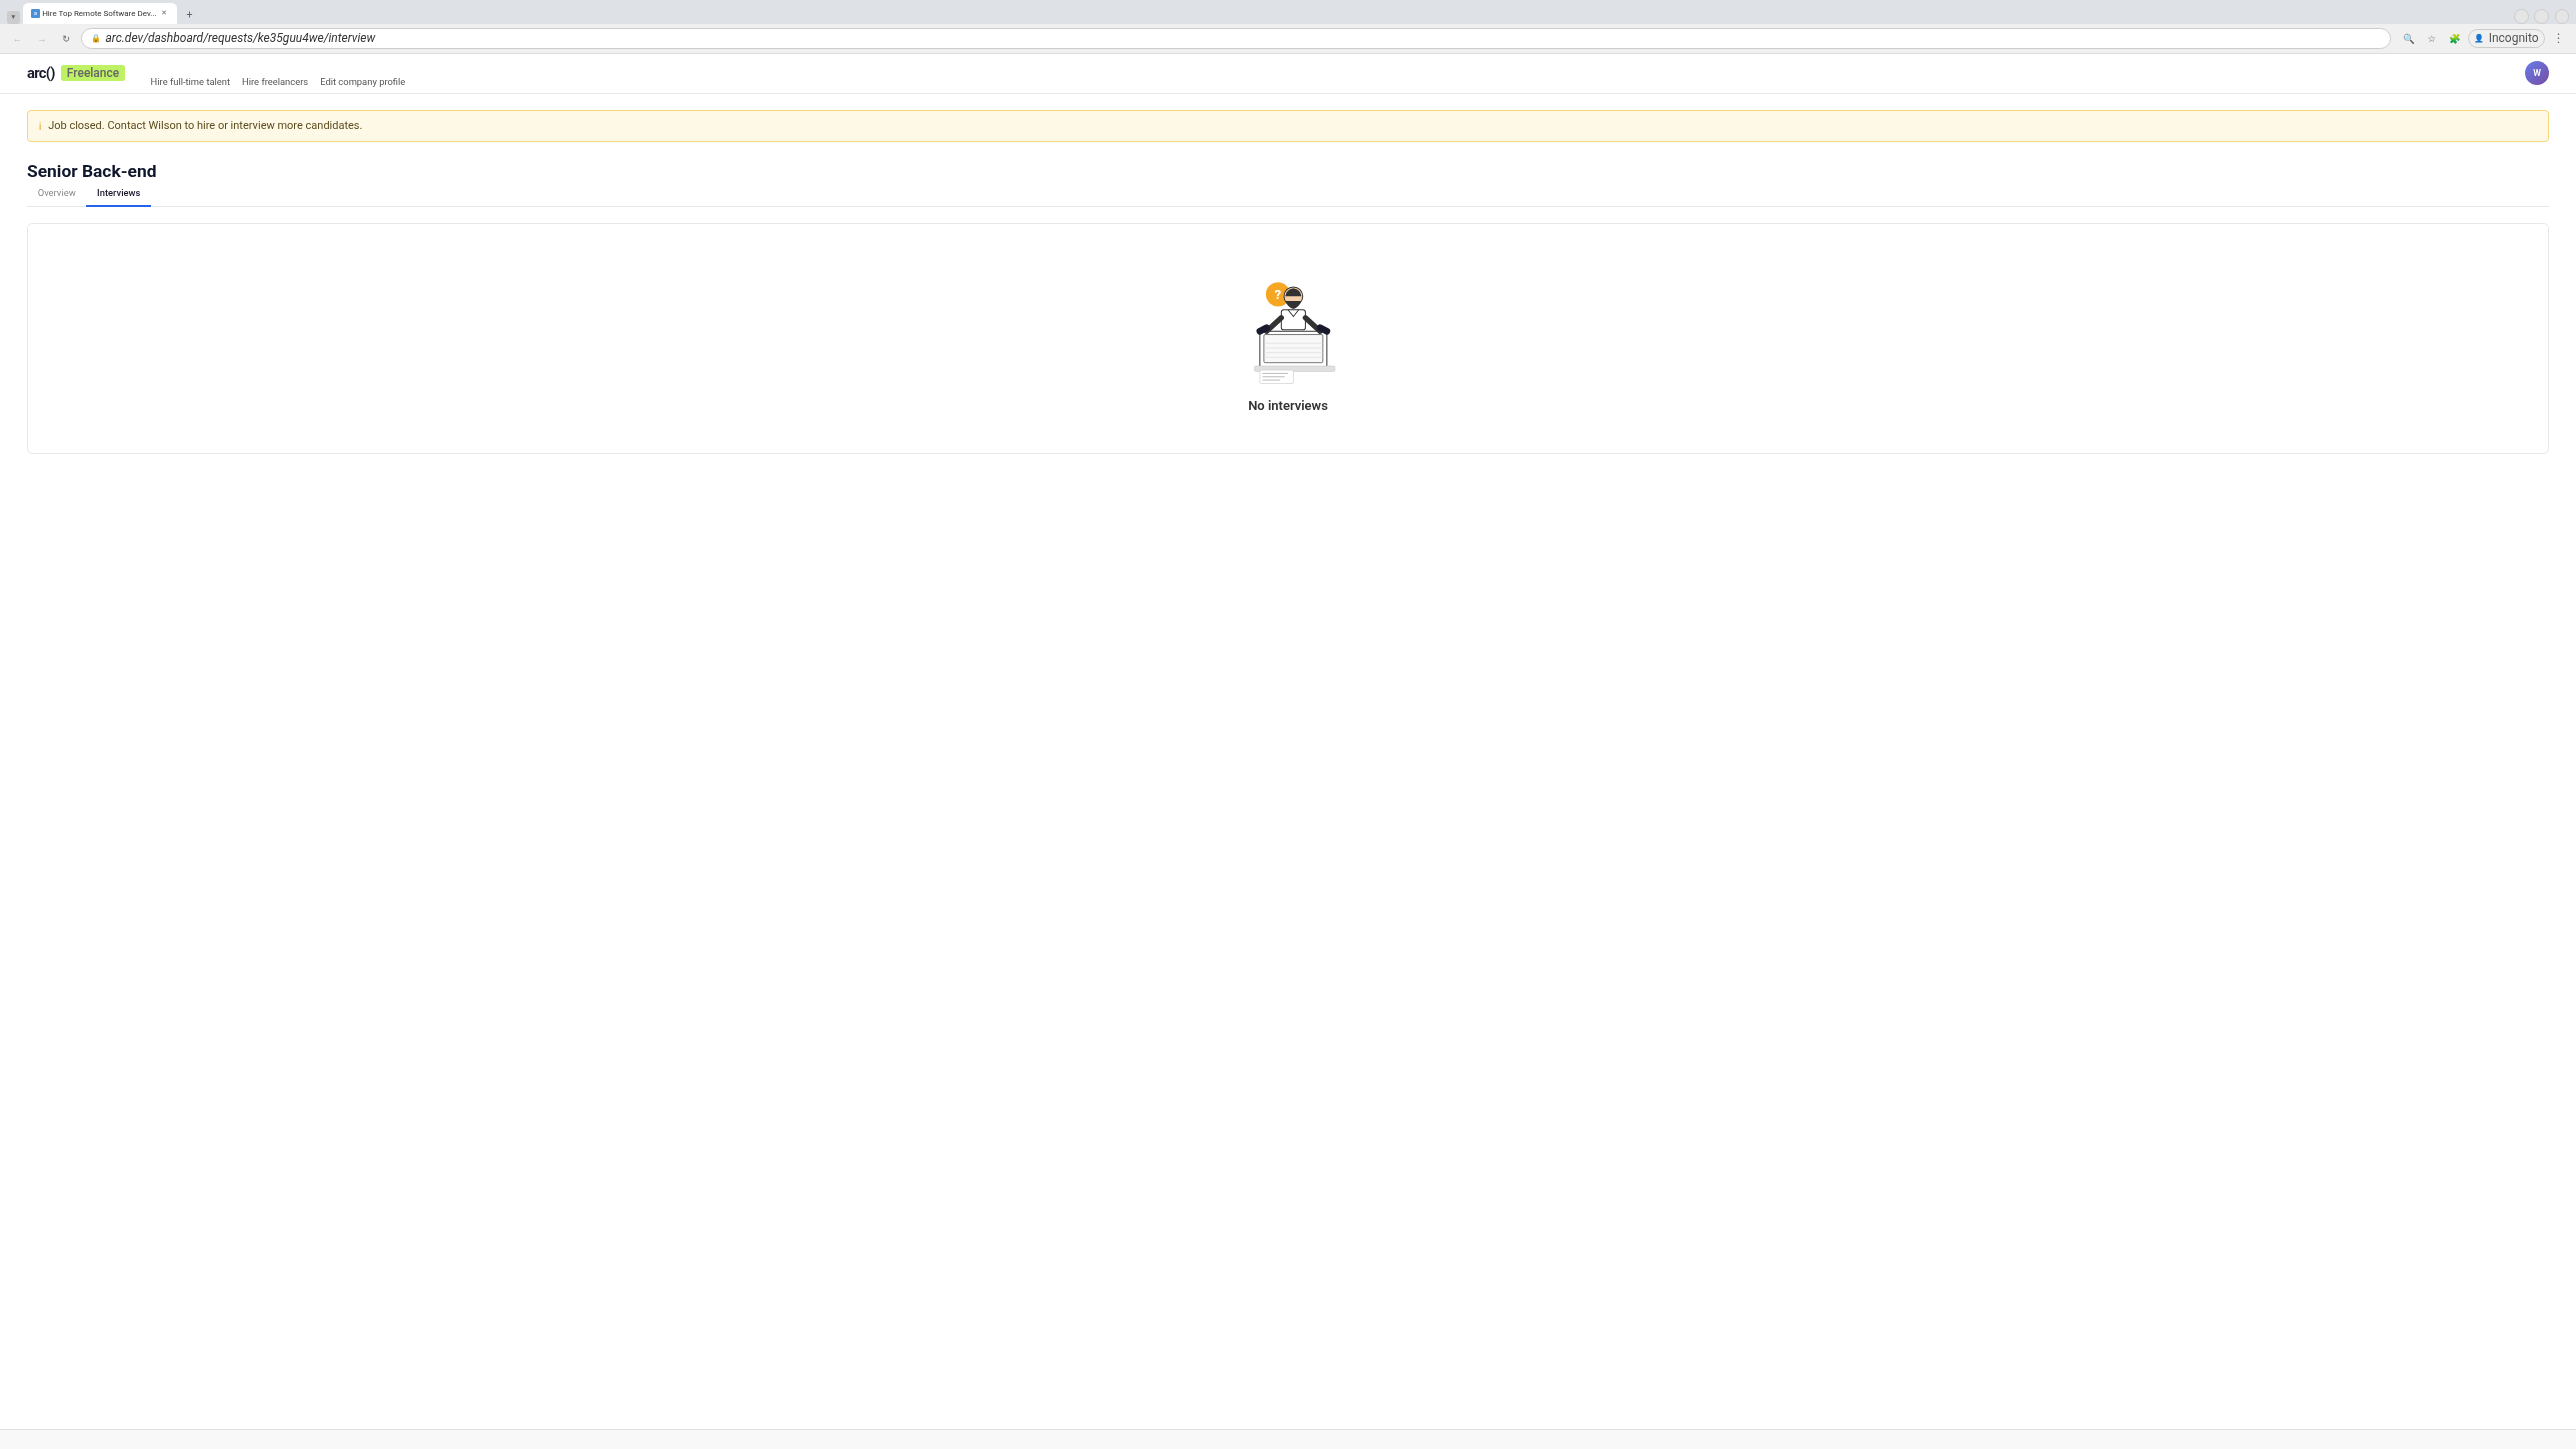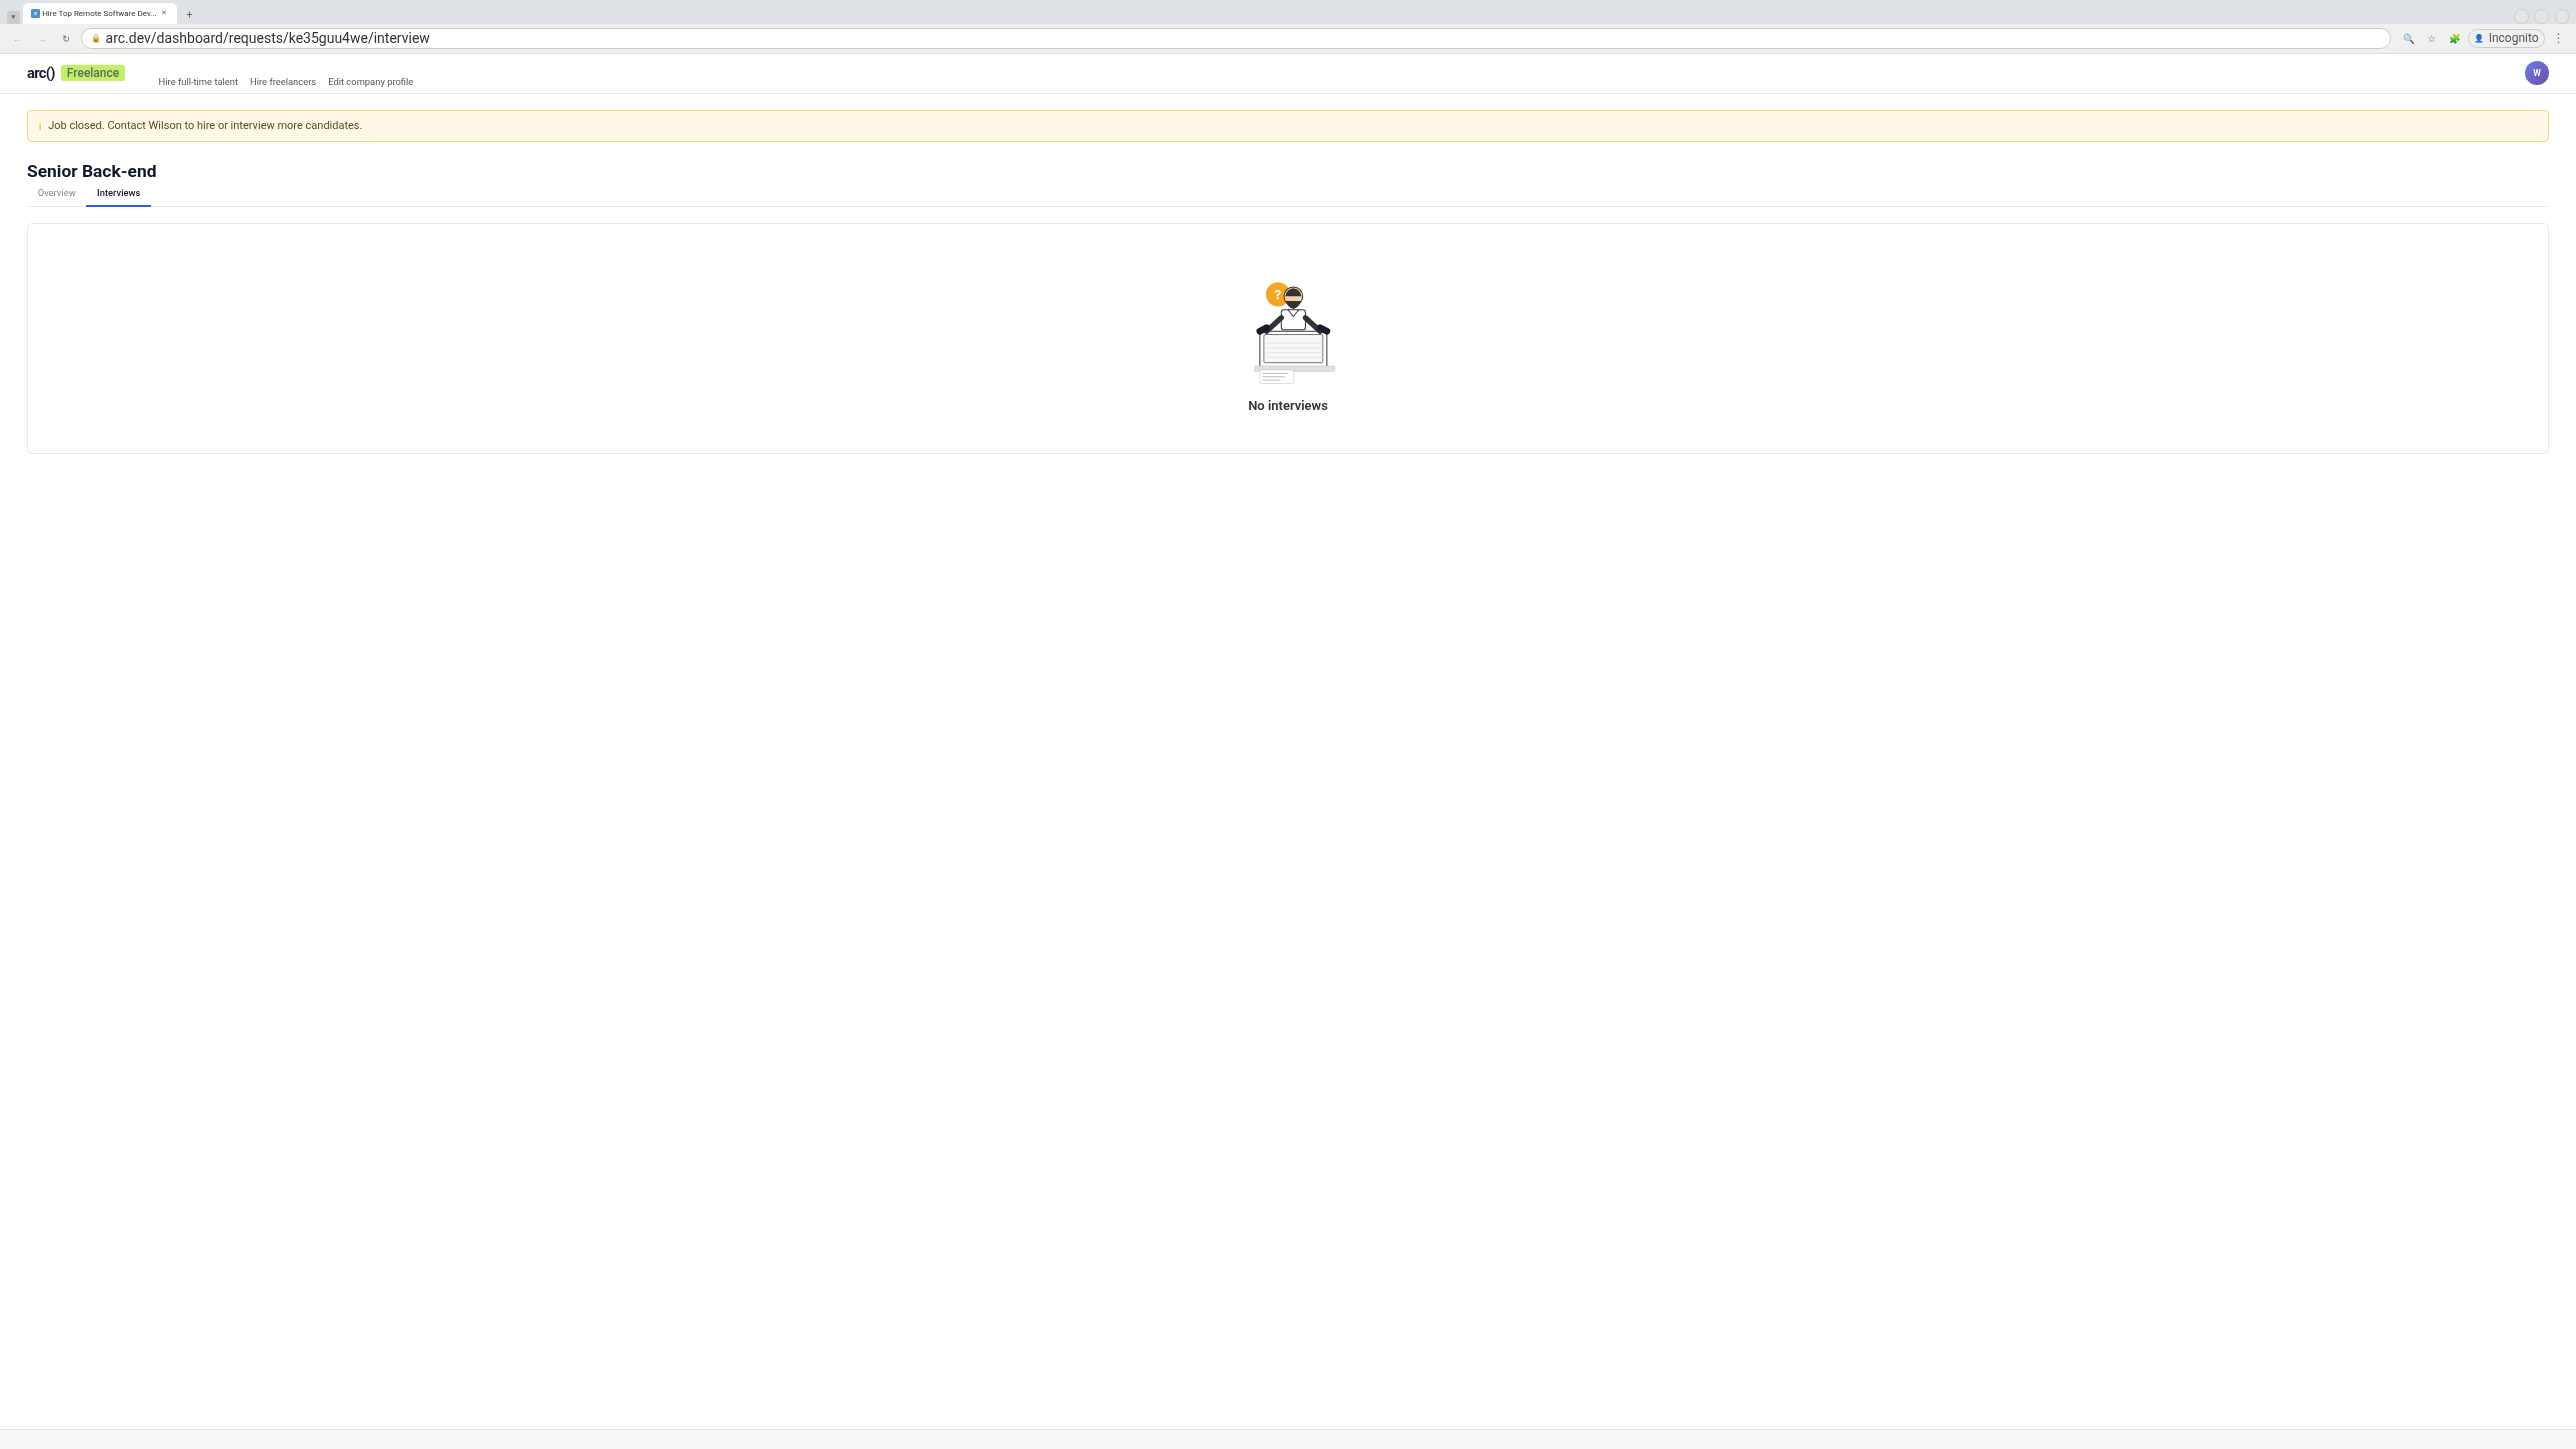--- a/index.html
+++ b/index.html
@@ -17,30 +17,30 @@
     .win-btn { width: 14.8px; height: 14.8px; border-radius: 50%; display: flex; align-items: center; justify-content: center; cursor: pointer; font-size: 6.7px; color: transparent; }
     .win-btn-min { background: #e5e5e5; border: 0.7px solid #ccc; }
     .win-btn-max { background: #e5e5e5; border: 0.7px solid #ccc; }
     .win-btn-close { background: #e5e5e5; border: 0.7px solid #ccc; }
 
     
     .browser-toolbar { background: #f0f0f0; padding: 4px 8px; display: flex; align-items: center; gap: 5.4px; height: 29.5px; border-bottom: 0.7px solid #ddd; }
     .nav-btn { width: 19px; height: 19px; border-radius: 50%; display: flex; align-items: center; justify-content: center; cursor: pointer; color: #666; font-size: 9.4px; }
     .nav-btn.disabled { color: #bbb; cursor: default; }
     .address-bar { flex: 1; background: #fff; border: 0.7px solid #ccc; border-radius: 13.4px; padding: 3.4px 9.4px; font-size: 8.7px; color: #333; display: flex; align-items: center; gap: 4px; height: 21.5px; }
-    .address-text { flex: 1; font-size: 14px; color: #333; }
+    .address-text { flex: 1; font-size: 12px; color: #333; font-style: italic; }
     .toolbar-icons { display: flex; align-items: center; gap: 4px; margin-left: 2.7px; }
     .toolbar-icon-btn { width: 19px; height: 19px; border-radius: 50%; display: flex; align-items: center; justify-content: center; cursor: pointer; color: #666; font-size: 9.4px; }
 
     
     .app { min-height: calc(100vh - 81px); background: #fff; }
 
     
     .app-nav { display: flex; align-items: center; padding: 0 27px; height: 40px; border-bottom: 0.7px solid #e8e8e8; }
-    .nav-logo { display: flex; align-items: center; gap: 6.7px; margin-right: 34px; }
+    .nav-logo { display: flex; align-items: center; gap: 6.7px; margin-right: 26px; }
     .logo-text { font-size: 14.8px; font-weight: 700; color: #1a1a2e; letter-spacing: -0.7px; }
     .logo-badge { background: #bef264; color: #666; font-size: 12px; padding: 1.3px 5.4px; border-radius: 2.7px; font-weight: 500; }
     .nav-links { display: flex; align-items: center; gap: 12px; flex: 1; margin-top: 16px; }
     .nav-link { font-size: 9.4px; color: #555; cursor: pointer; text-decoration: none; white-space: nowrap; }
     .nav-avatar { width: 24px; height: 24px; border-radius: 50%; overflow: hidden; cursor: pointer; margin-left: auto; }
     .nav-avatar-img { width: 100%; height: 100%; background: linear-gradient(135deg, #667eea 0%, #764ba2 100%); display: flex; align-items: center; justify-content: center; color: white; font-size: 8.7px; font-weight: 600; }
 
     
     .main-content { padding: 16px 27px; }
 

